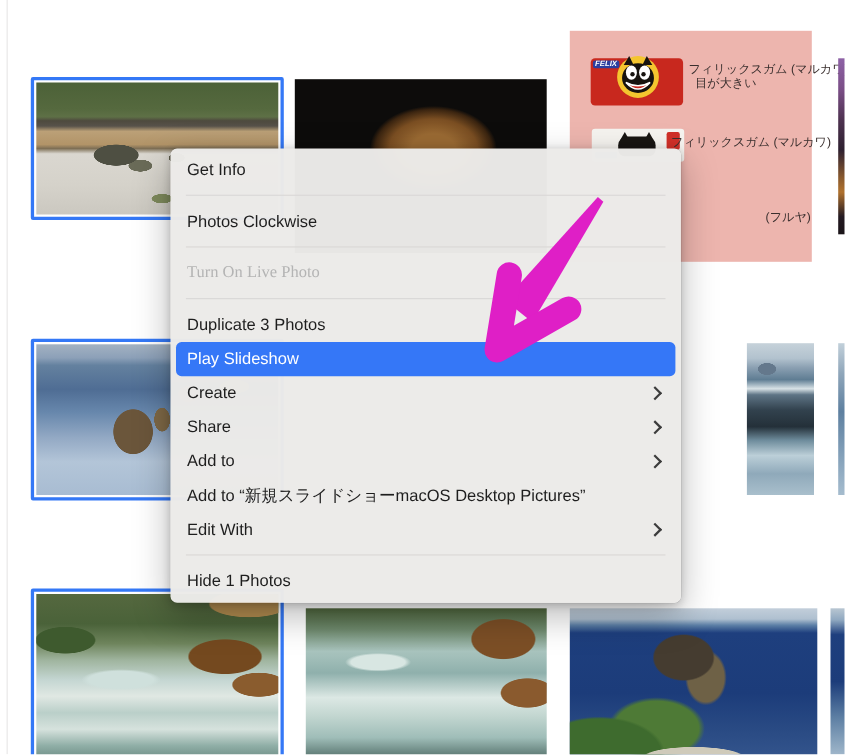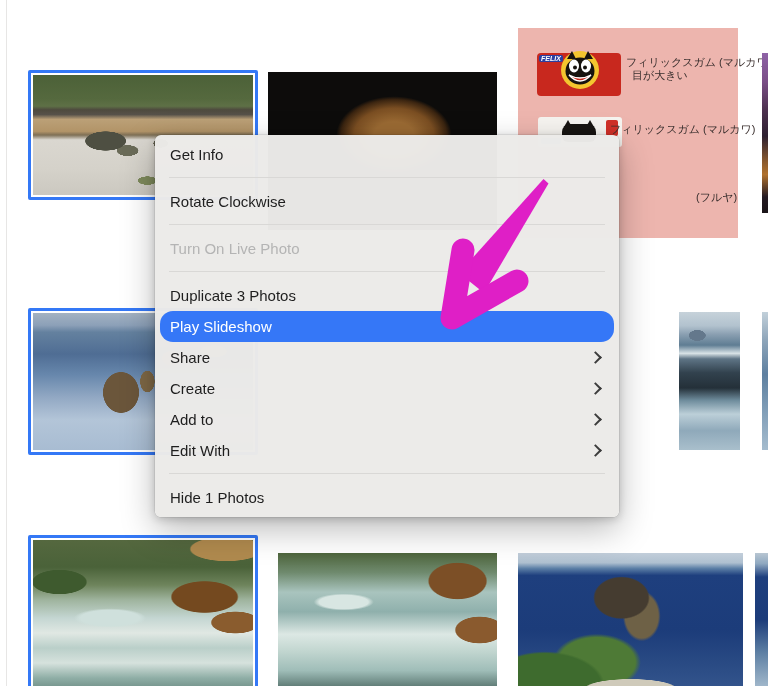--- a/index.html
+++ b/index.html
@@ -92,22 +92,22 @@
 
   
   .menu{
     position:absolute;left:155px;top:135px;width:464px;box-sizing:border-box;
     background:rgba(236,235,233,0.98);border-radius:6px;padding:4px 0;z-index:10;
     box-shadow:0 12px 34px rgba(0,0,0,0.28), 0 2px 8px rgba(0,0,0,0.18), 0 0 0 0.5px rgba(0,0,0,0.12);
   }
   .mi{display:flex;align-items:center;justify-content:space-between;height:31px;
       padding:0 17px 0 15px;font-size:15px;color:#1e1e1e;white-space:nowrap;}
   .mi .lbl{overflow:hidden;text-overflow:ellipsis;}
-  .mi.disabled{color:#b4b4b4;}
-  .mi.highlight{background:#3577F7;color:#ffffff;margin:0 5px;padding:0 4px 0 10px;border-radius:13px;}
+  .mi.disabled{color:#b4b4b4;font-family:Liberation Serif, serif;}
+  .mi.highlight{background:#3577F7;color:#ffffff;margin:0 5px;padding:0 4px 0 10px;border-radius:5px;}
   .sep{height:1px;background:#d9d8d6;margin:7px 14px 8px 14px;}
   .chev{width:7px;height:7px;border-top:2px solid #3c3c3c;border-right:2px solid #3c3c3c;
         transform:rotate(45deg);margin-right:2px;flex:0 0 auto;}
 
   
   .arrow-svg{position:absolute;left:0;top:0;width:768px;height:686px;z-index:20;pointer-events:none;}
 </style>
 </head>
 <body>
 
@@ -175,44 +175,47 @@
   <div class="photo p-sliver-bot">
       <div class="img"></div>
     </div>
 
   <div class="menu">
     <div class="mi">
         <span class="lbl">Get Info</span>
       </div>
     <div class="sep"></div>
     <div class="mi">
-        <span class="lbl">Rotate Clockwise</span>
+        <span class="lbl">Photos Clockwise</span>
       </div>
     <div class="sep"></div>
     <div class="mi disabled">
         <span class="lbl">Turn On Live Photo</span>
       </div>
     <div class="sep"></div>
     <div class="mi">
         <span class="lbl">Duplicate 3 Photos</span>
       </div>
     <div class="mi highlight">
         <span class="lbl">Play Slideshow</span>
       </div>
     <div class="mi">
+        <span class="lbl">Create</span>
+        <span class="chev"></span>
+      </div>
+    <div class="mi">
         <span class="lbl">Share</span>
         <span class="chev"></span>
       </div>
     <div class="mi">
-        <span class="lbl">Create</span>
-        <span class="chev"></span>
-      </div>
-    <div class="mi">
         <span class="lbl">Add to</span>
         <span class="chev"></span>
+      </div>
+    <div class="mi">
+        <span class="lbl">Add to “新規スライドショーmacOS Desktop Pictures”</span>
       </div>
     <div class="mi">
         <span class="lbl">Edit With</span>
         <span class="chev"></span>
       </div>
     <div class="sep"></div>
     <div class="mi">
         <span class="lbl">Hide 1 Photos</span>
       </div>
   </div>

